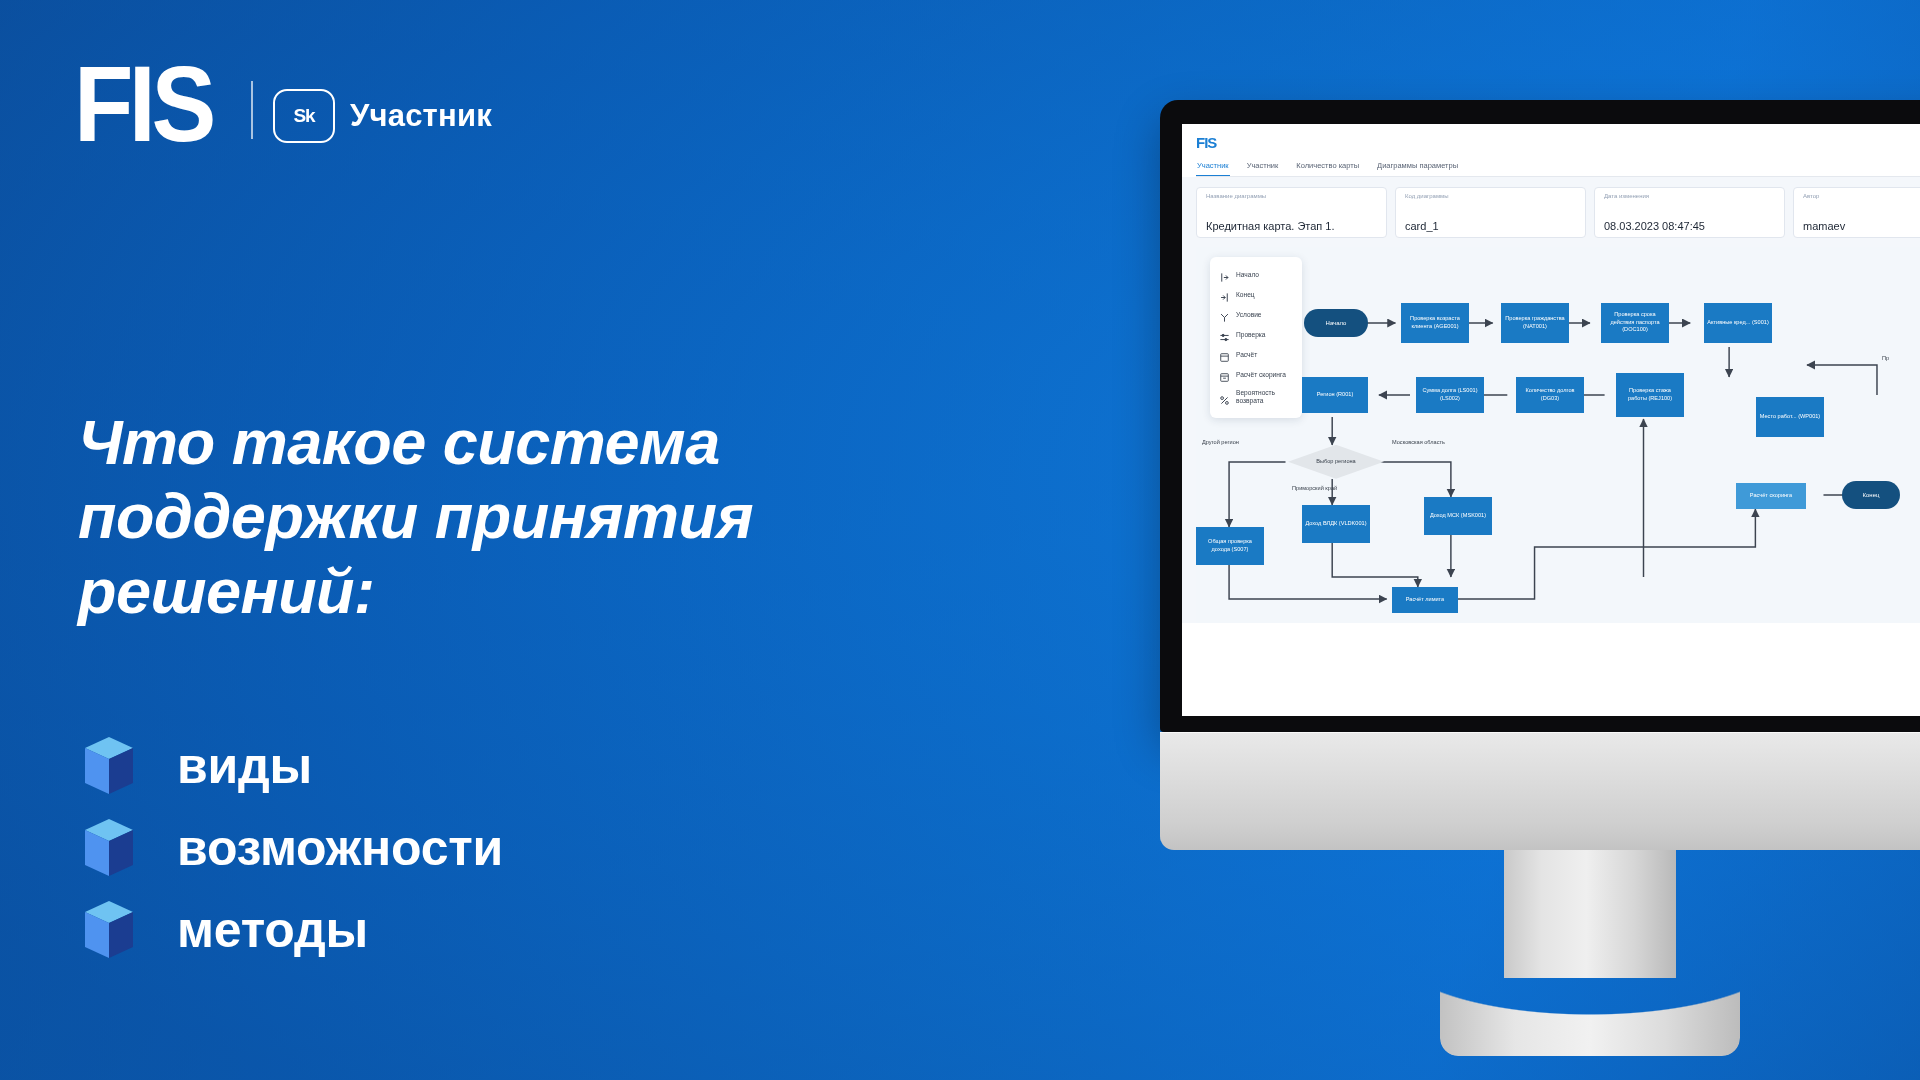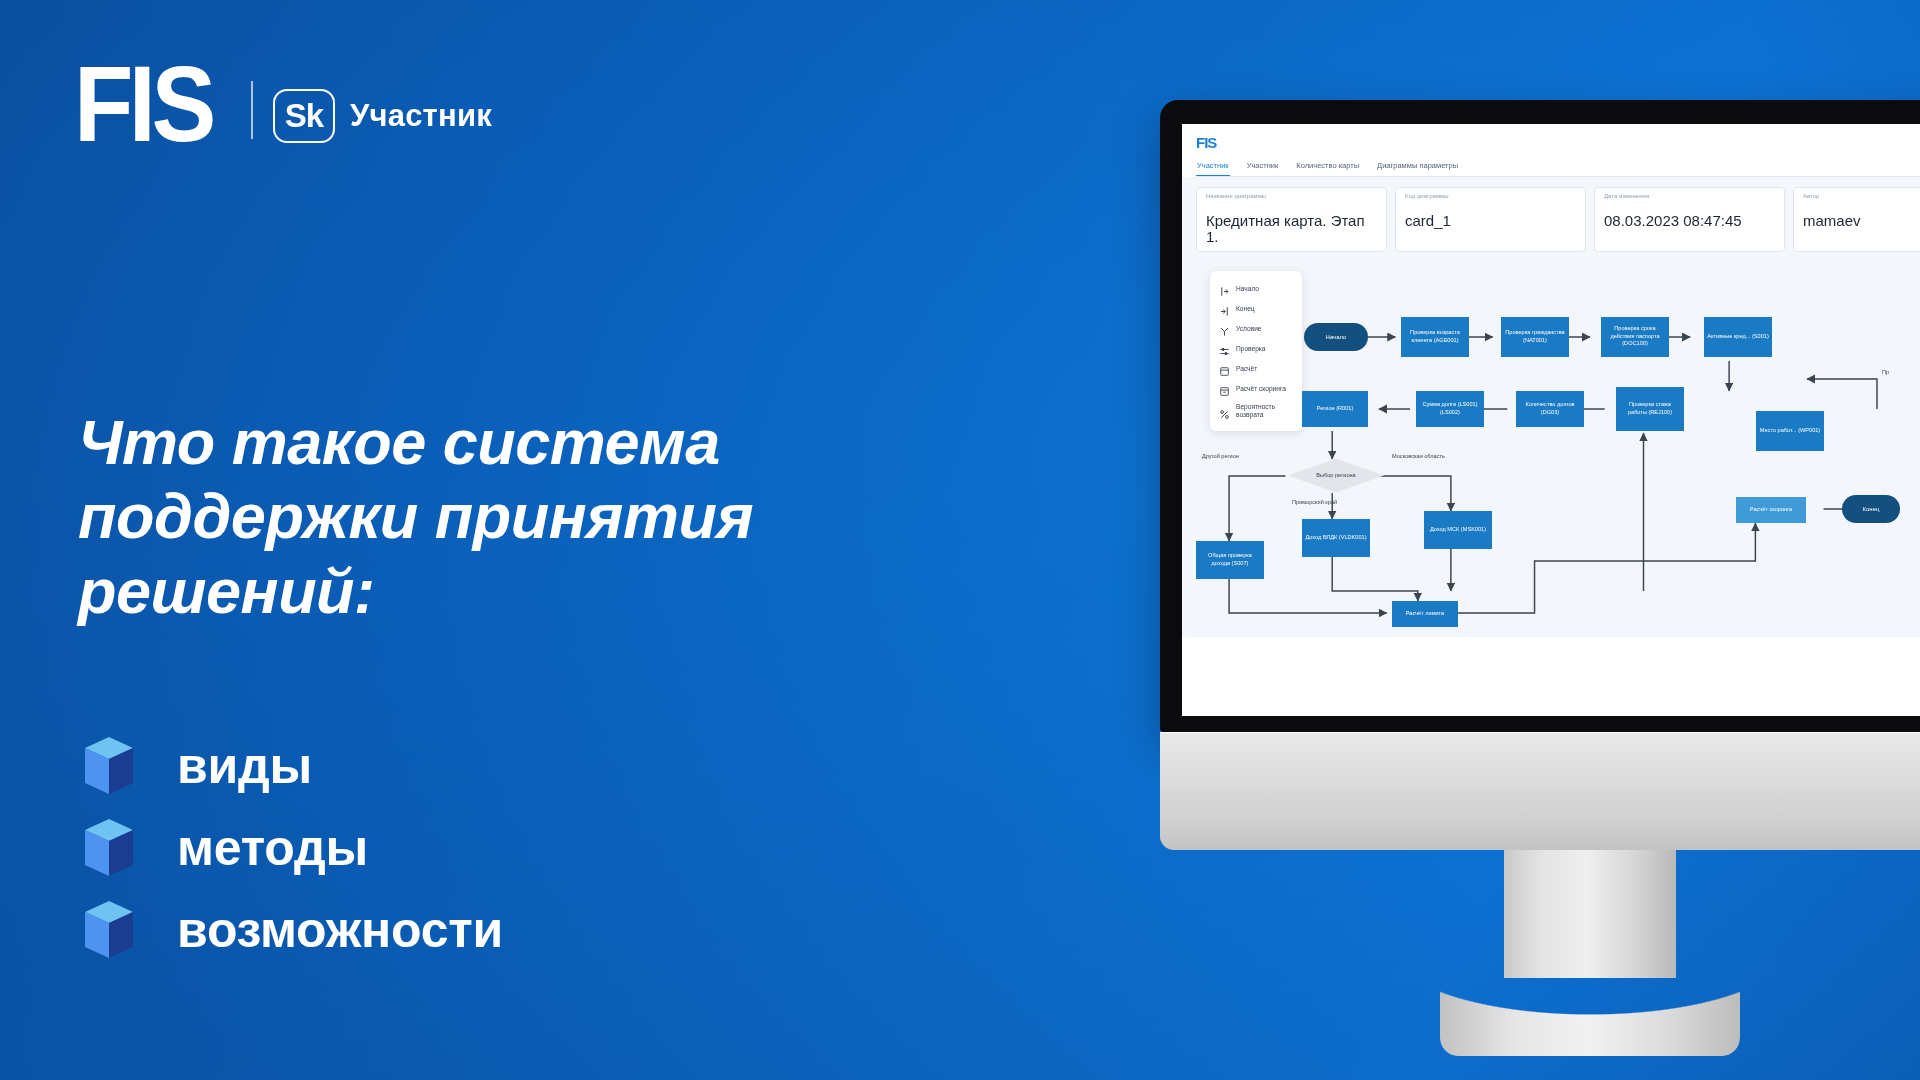--- a/index.html
+++ b/index.html
@@ -25,21 +25,21 @@
   .fis-logo{
     font-family:"Liberation Sans","DejaVu Sans",sans-serif;
     font-weight:700;font-size:108px;line-height:.82;color:#fff;
     letter-spacing:-5px;font-stretch:condensed;transform:scaleX(.9);transform-origin:left bottom;
   }
   .brand-sep{width:2px;height:58px;background:rgba(255,255,255,.65);margin:0 20px 10px 24px;}
   .sk-wrap{display:flex;align-items:center;margin-bottom:6px;}
   .sk-badge{
     width:58px;height:50px;border:2px solid #ffffff;border-radius:14px;
     display:flex;align-items:center;justify-content:center;
-    color:#fff;font-weight:700;font-size:33px;letter-spacing:-1px;
+    color:#fff;font-weight:700;font-size:19px;letter-spacing:-1px;
   }
   .sk-label{color:#fff;font-weight:700;font-size:31px;margin-left:15px;letter-spacing:.2px;}
 
   
   .headline{
     position:absolute;left:78px;top:405px;width:960px;z-index:6;
     color:#ffffff;font-weight:700;font-size:63px;line-height:1.18;letter-spacing:-.5px;
     white-space:pre-line;
     font-style:italic;
   }
@@ -89,21 +89,21 @@
     font-size:7.5px;color:#5a6475;padding:3px 1px 5px 1px;white-space:nowrap;
   }
   .app-tab.active{color:#1b7fd4;border-bottom:1.5px solid #1b7fd4;}
   .app-body{background:#f4f7fb;padding:10px 14px 0 14px;}
   .field-row{display:flex;gap:8px;}
   .field{
     background:#fff;border:1px solid #e1e6ee;border-radius:4px;
     padding:5px 9px;min-width:118px;flex:1;
   }
   .field-label{font-size:6px;color:#93a0b4;line-height:1.1;}
-  .field-value{font-size:15px;color:#1d2634;margin-top:13px;line-height:1.1;}
+  .field-value{font-size:11px;color:#1d2634;margin-top:20px;line-height:1.1;}
 
   
   .canvas{
     position:relative;background:#f3f7fb;height:376px;margin-top:9px;overflow:hidden;
   }
   .palette{
     position:absolute;left:14px;top:10px;width:92px;background:#fff;
     border-radius:6px;box-shadow:0 2px 9px rgba(25,45,80,.13);padding:8px 0;
   }
   .pal-item{display:flex;align-items:center;gap:6px;padding:4.5px 9px;}
@@ -162,32 +162,32 @@
     </div>
 
     <div class="bullet-row">
       <div class="cube">
         <svg width="58" height="62" viewBox="0 0 58 62">
           <polygon points="5,13 29,2 53,13 29,24" fill="#6fc3f2"></polygon>
           <polygon points="5,13 29,24 29,59 5,48" fill="#4f93f0"></polygon>
           <polygon points="29,24 53,13 53,48 29,59" fill="#1b3d91"></polygon>
         </svg>
       </div>
-      <div class="bullet-text">методы</div>
+      <div class="bullet-text">возможности</div>
     </div>
 
     <div class="bullet-row">
       <div class="cube">
         <svg width="58" height="62" viewBox="0 0 58 62">
           <polygon points="5,13 29,2 53,13 29,24" fill="#6fc3f2"></polygon>
           <polygon points="5,13 29,24 29,59 5,48" fill="#4f93f0"></polygon>
           <polygon points="29,24 53,13 53,48 29,59" fill="#1b3d91"></polygon>
         </svg>
       </div>
-      <div class="bullet-text">возможности</div>
+      <div class="bullet-text">методы</div>
     </div>
 
   </div>
 
   <div class="monitor">
     <div class="screen-bezel">
       <div class="screen">
 
         <div class="app-top">
           <div class="app-logo">FIS</div>

